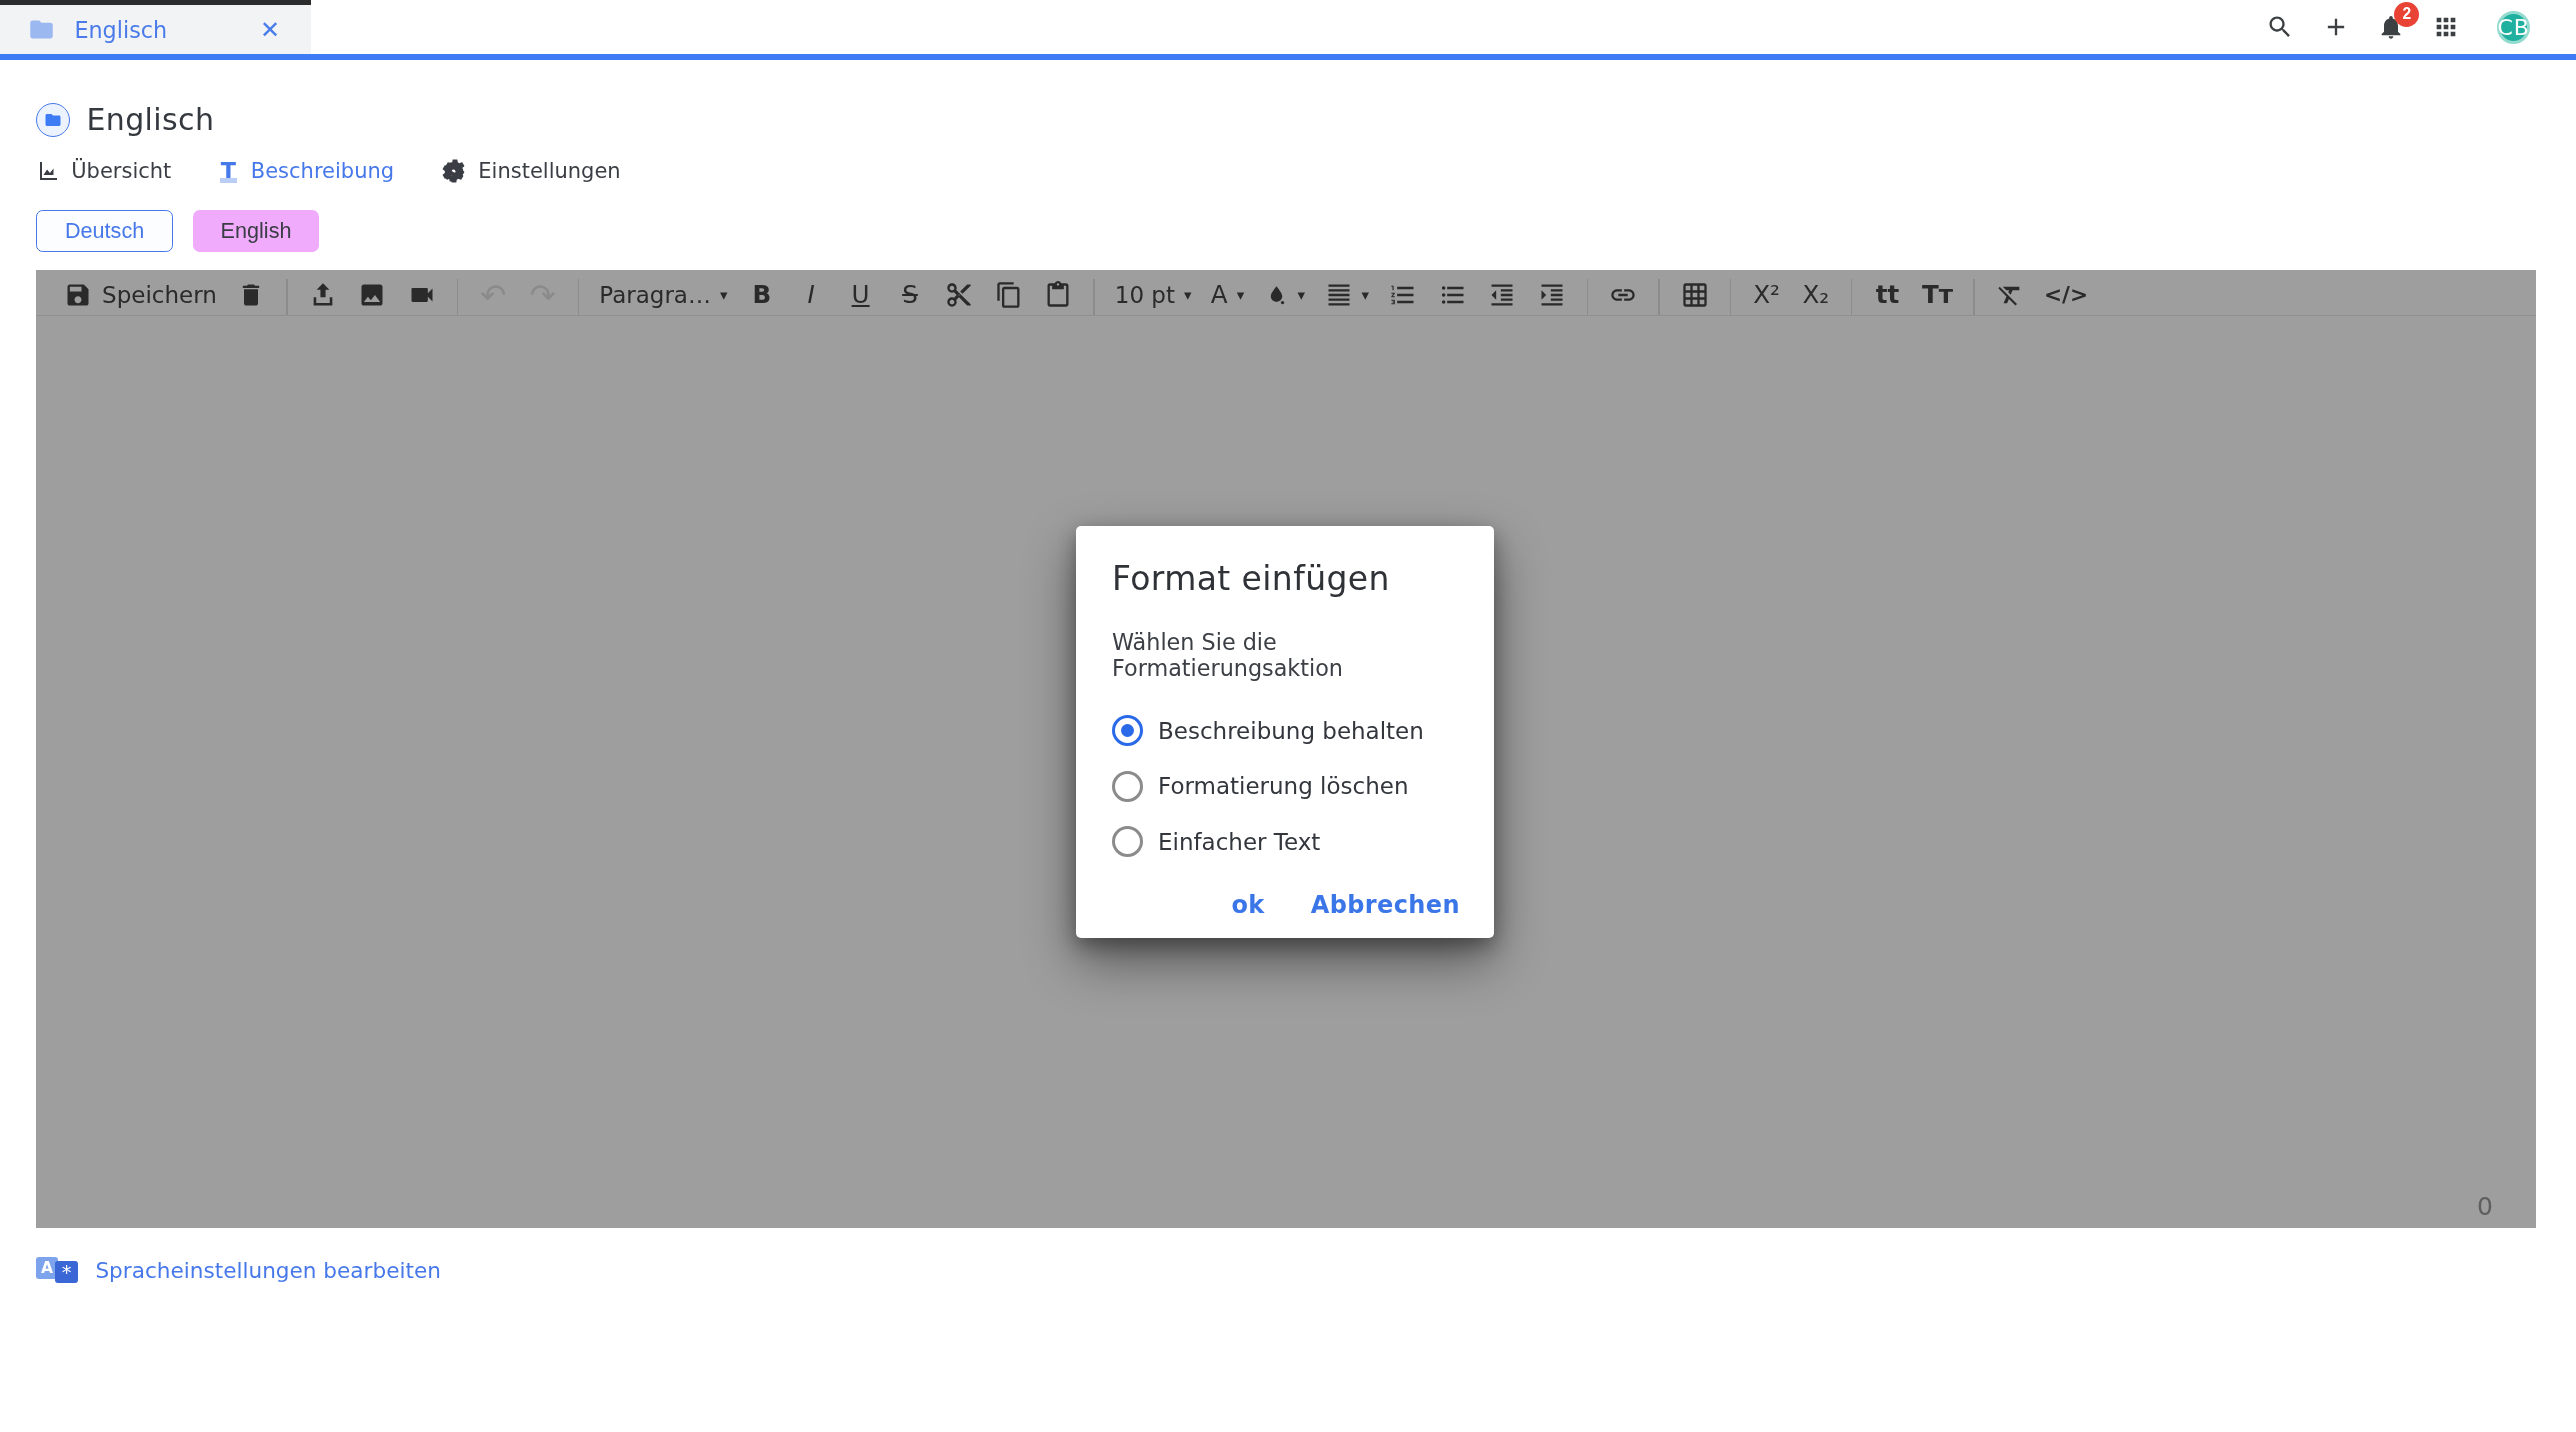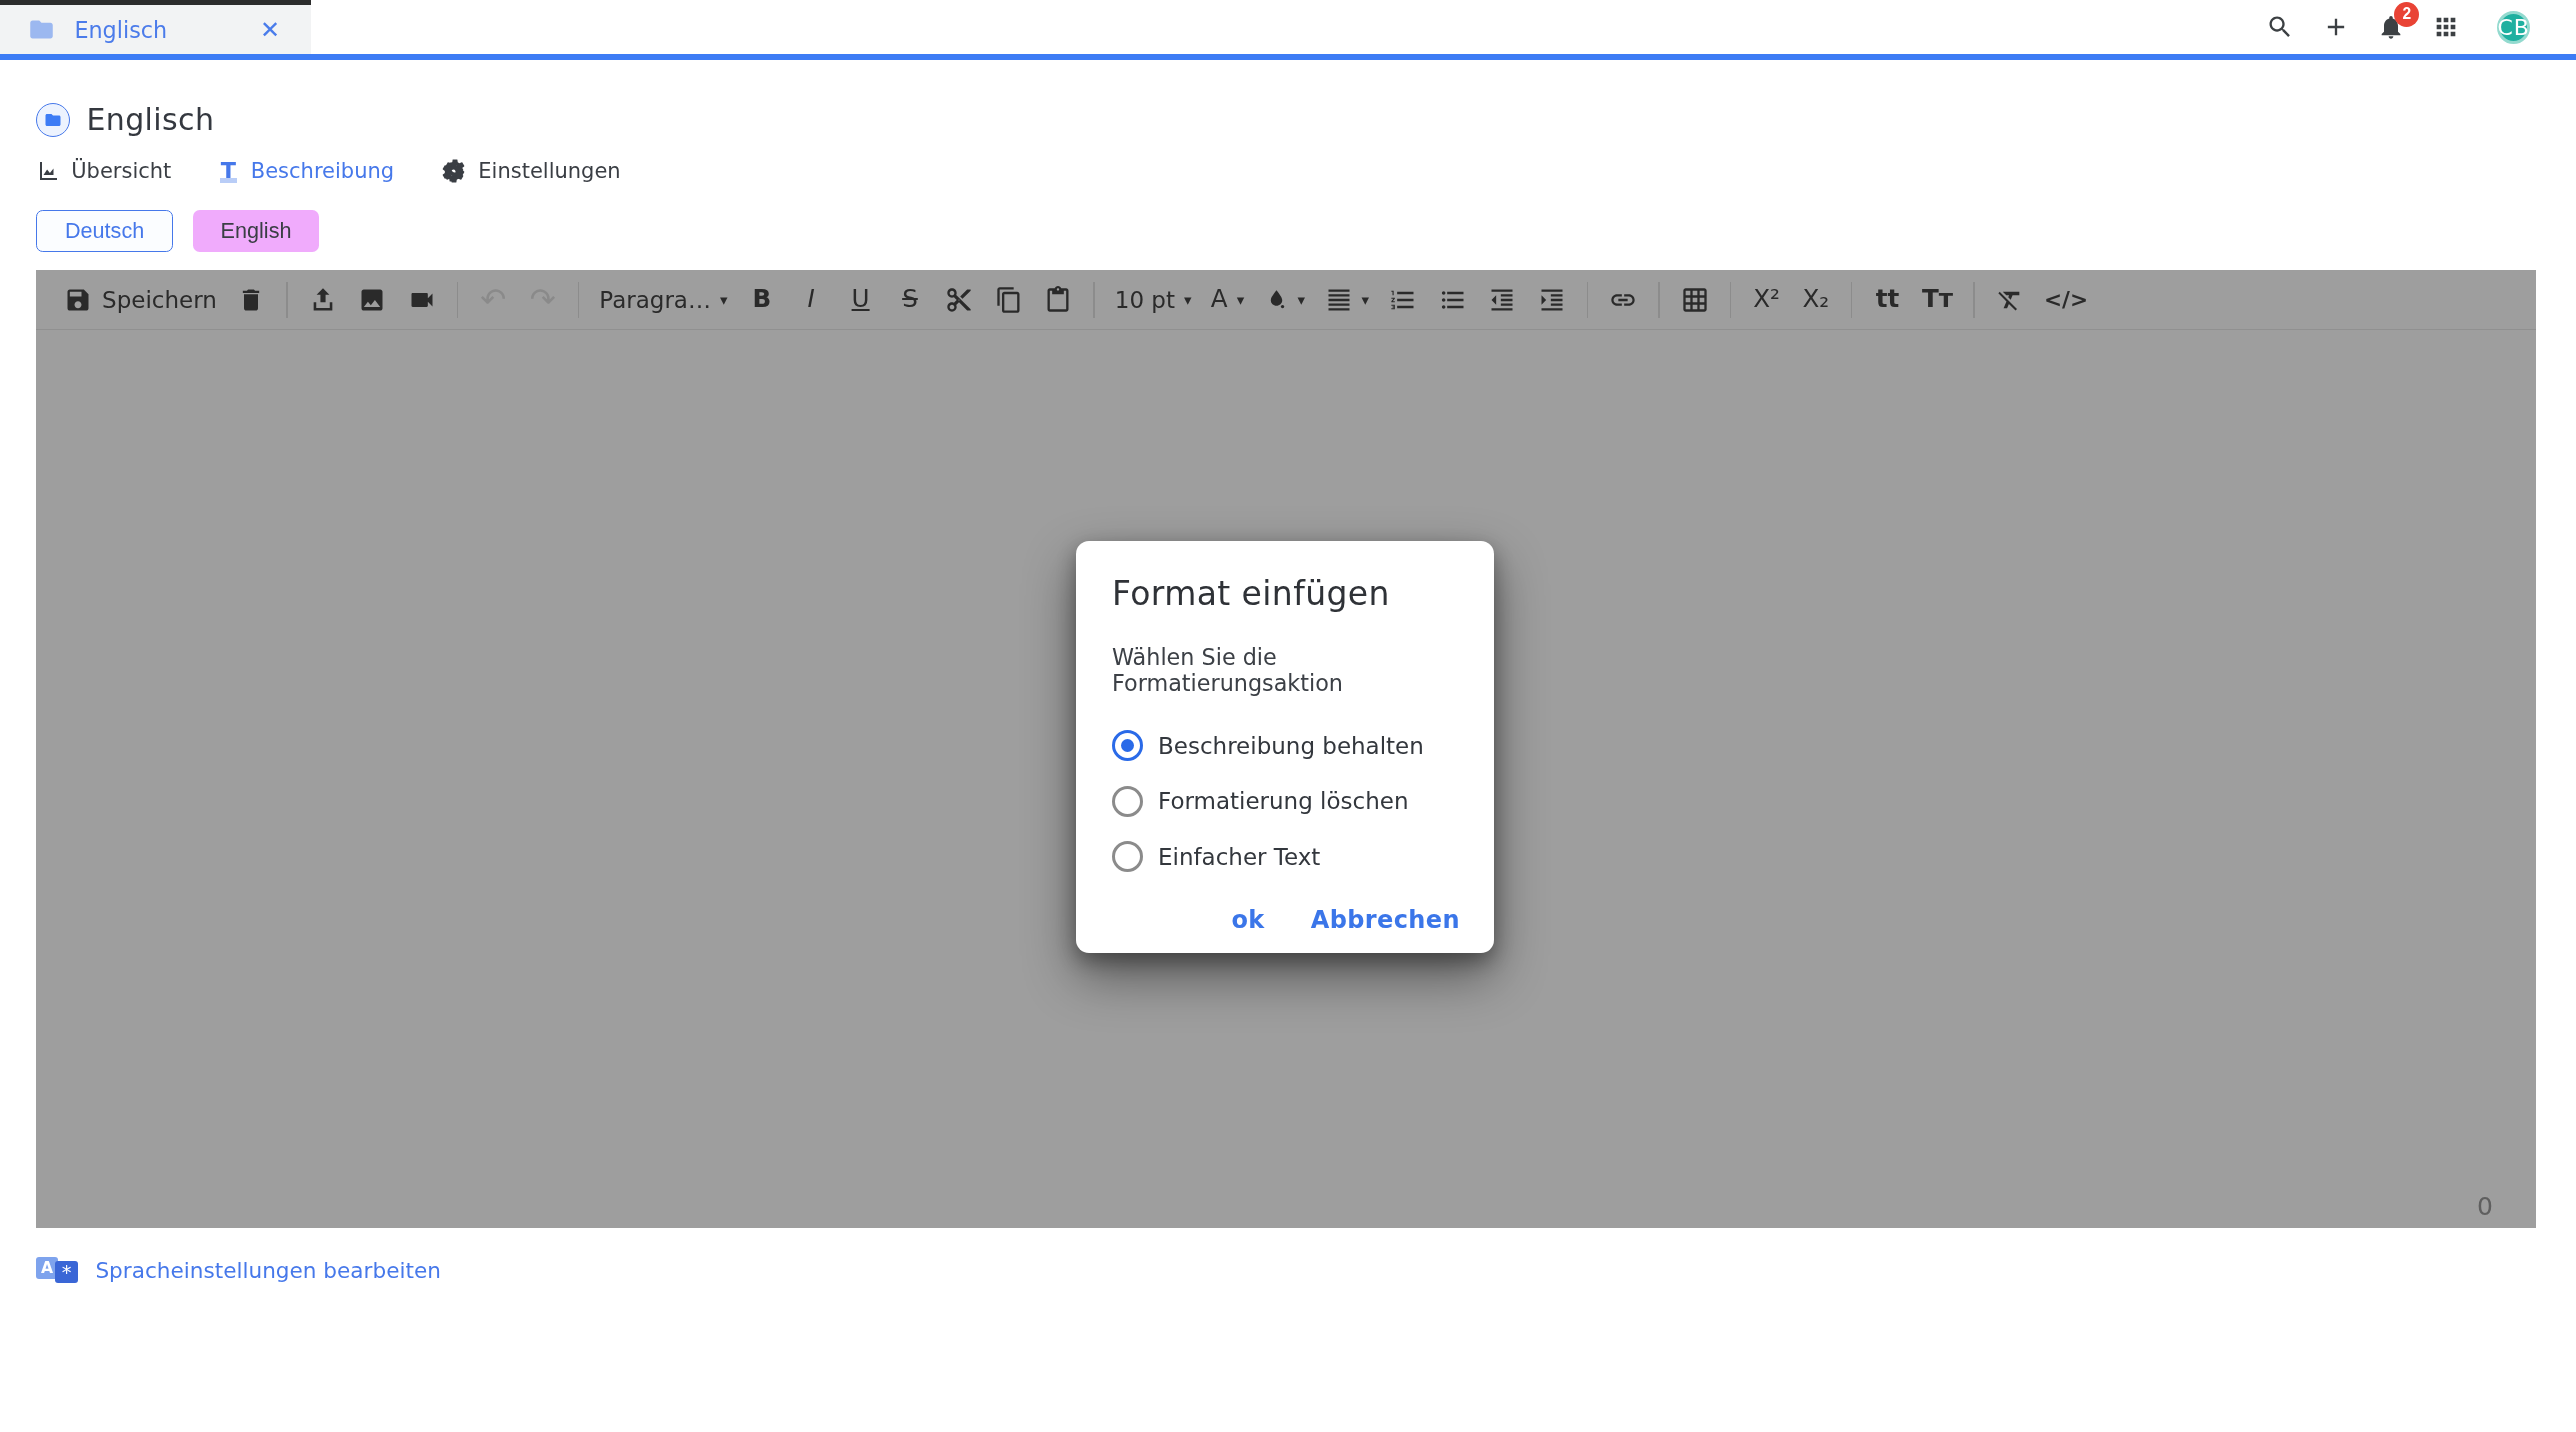--- a/index.html
+++ b/index.html
@@ -53,39 +53,39 @@
   .gear-small2 { position:absolute; right:0.7px; bottom:-1.5px; width:10.4px; height:10.4px; fill:#9aa0a6; }
 
   .langs { margin-top:27px; display:flex; gap:19.4px; }
   .lang-btn { height:42px; padding:0 28px; border-radius:6.7px; font-size:21.6px;
     display:flex; align-items:center; justify-content:center; cursor:pointer; border:none; }
   .lang-btn.active { color:#4678ea; border:1.5px solid #4678ea; background:#fbfdff; }
   .lang-btn.inactive { background:#f0abfc; color:#3a3e44; }
 
   
   .editor { margin-top:18px; height:958px; background:#9e9e9e; position:relative; }
-  .toolbar { height:60px; display:flex; align-items:center; padding:0 18px;
+  .toolbar { height:46px; display:flex; align-items:flex-end; padding:0 18px;
     border-bottom:1.5px solid #909090; overflow:hidden; }
   .tb { min-width:30px; height:40px; margin:0 9.7px; display:flex; align-items:center; justify-content:center;
     gap:3px; background:none; border:none; color:#2a2a2a; font-family:inherit; cursor:pointer; flex:0 0 auto; }
   .tb svg { width:28px; height:28px; fill:currentColor; }
   .tb .glyph { font-size:24.6px; color:inherit; line-height:1; }
   .tb .lbl { font-size:23px; }
   .tb .caret { font-size:15px; margin-left:6px; }
   .tb.disabled { color:#8a8a8a; }
   .sep { width:1.5px; height:36px; background:#8c8c8c; margin:0 10.4px; flex:0 0 auto; }
   .g-bold { font-weight:700; }
   .g-italic { font-style:italic; }
   .g-under { text-decoration:underline; }
   .g-strike { text-decoration:line-through; }
   .counter { position:absolute; right:43px; bottom:7.4px; font-size:25px; color:#5f5f5f; }
 
   
-  .dialog { position:absolute; left:1076px; top:541px; width:418px; height:412px;
-    background:#ffffff; border-radius:13px; padding:33px 36px;
+  .dialog { position:absolute; left:1076px; top:526px; width:418px; height:412px;
+    background:#ffffff; border-radius:5px; padding:33px 36px;
     box-shadow:0 22.3px 52px rgba(0,0,0,.45), 0 7.4px 19.4px rgba(0,0,0,.32); }
   .dlg-title { font-size:33px; color:#2f3237; letter-spacing:0.4px; }
   .dlg-sub { margin-top:31px; font-size:22.3px; color:#3c4046; }
   .opts { margin-top:34px; }
   .opt { display:flex; align-items:center; gap:15px; margin-bottom:24.6px; cursor:pointer; }
   .radio { width:31px; height:31px; border-radius:50%; border:3px solid #8b8b8b; flex:0 0 auto;
     display:flex; align-items:center; justify-content:center; }
   .opt.selected .radio { border:3.7px solid #2a6ae8; }
   .radio .dot { width:13.4px; height:13.4px; border-radius:50%; background:transparent; }
   .opt.selected .radio .dot { background:#2a6ae8; }

